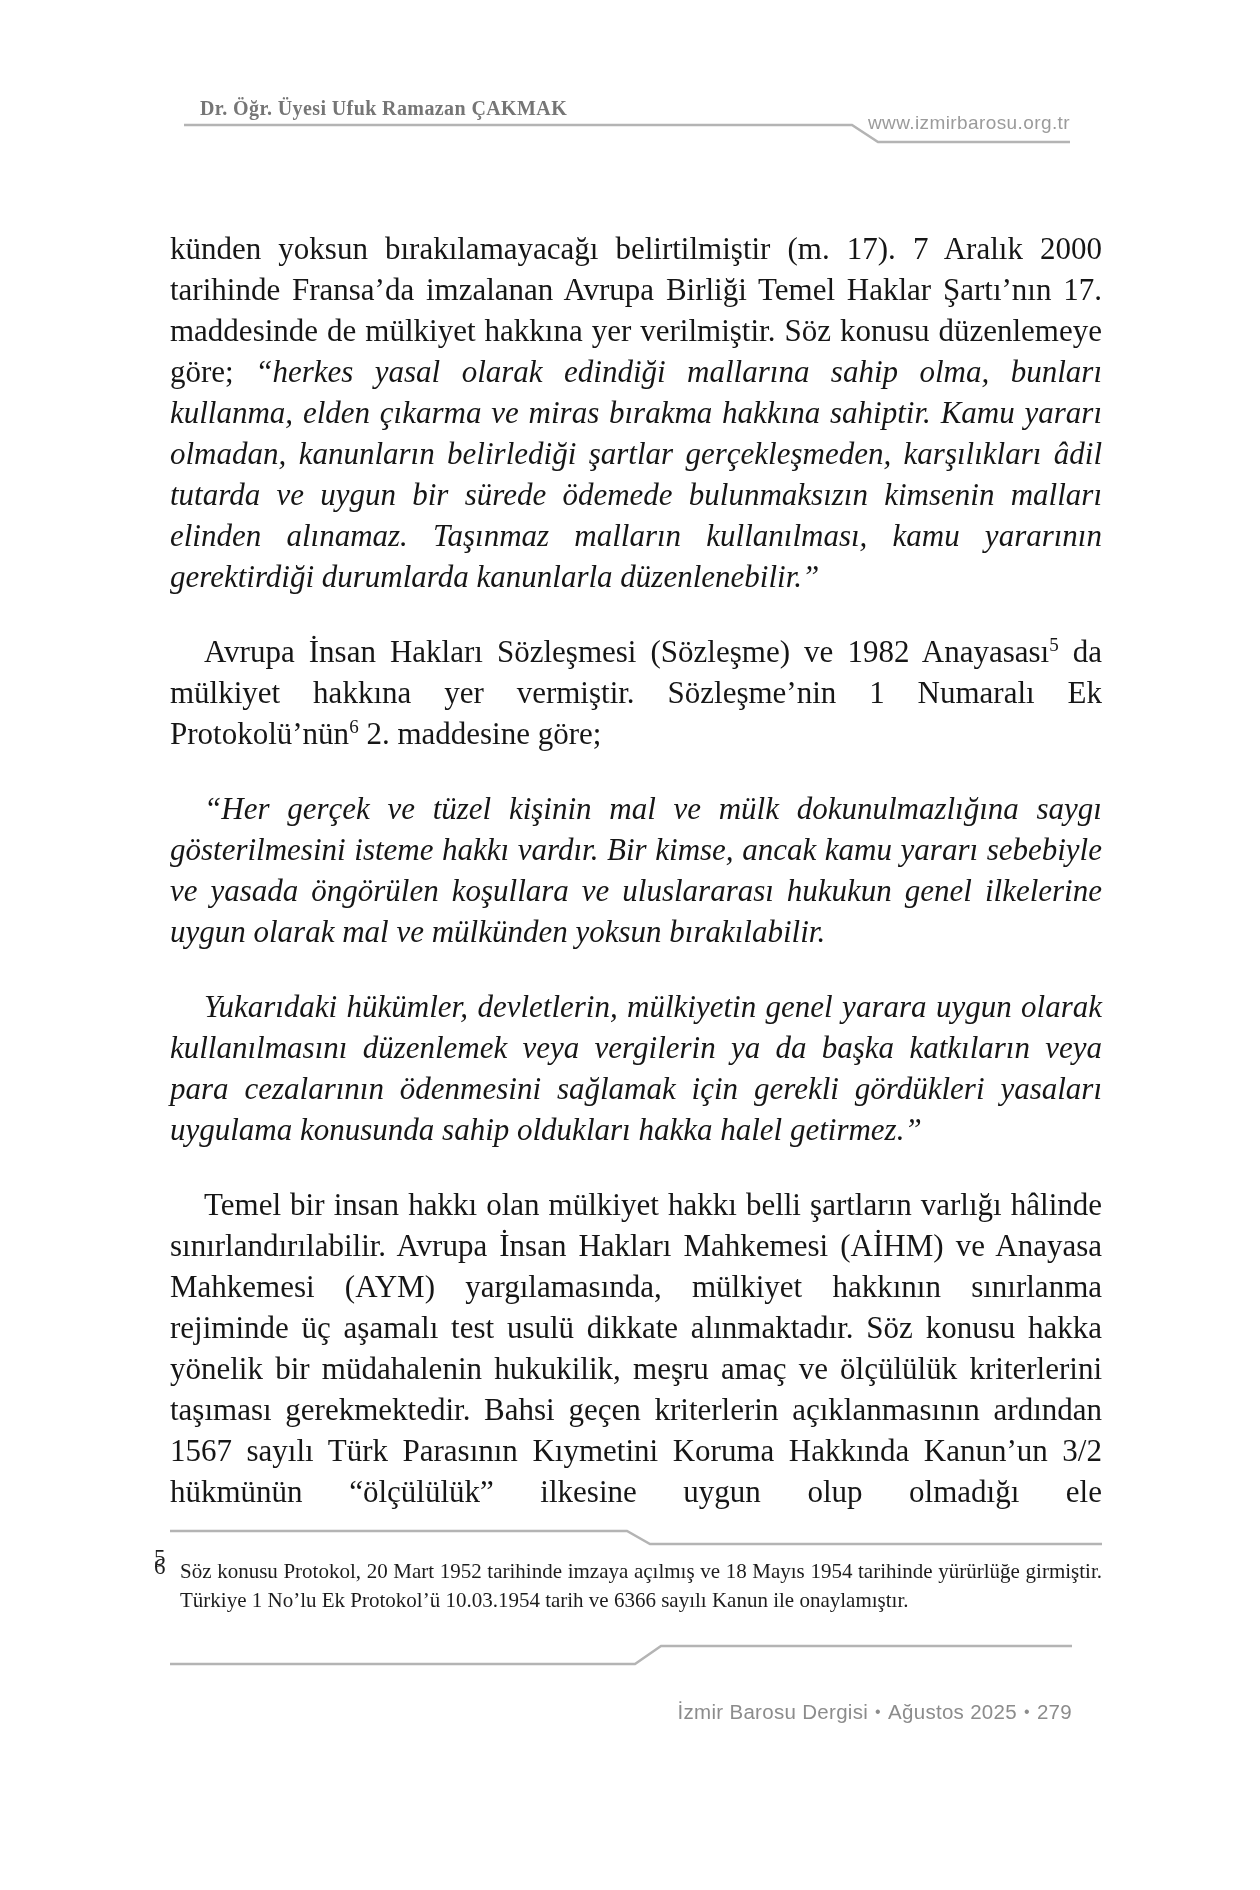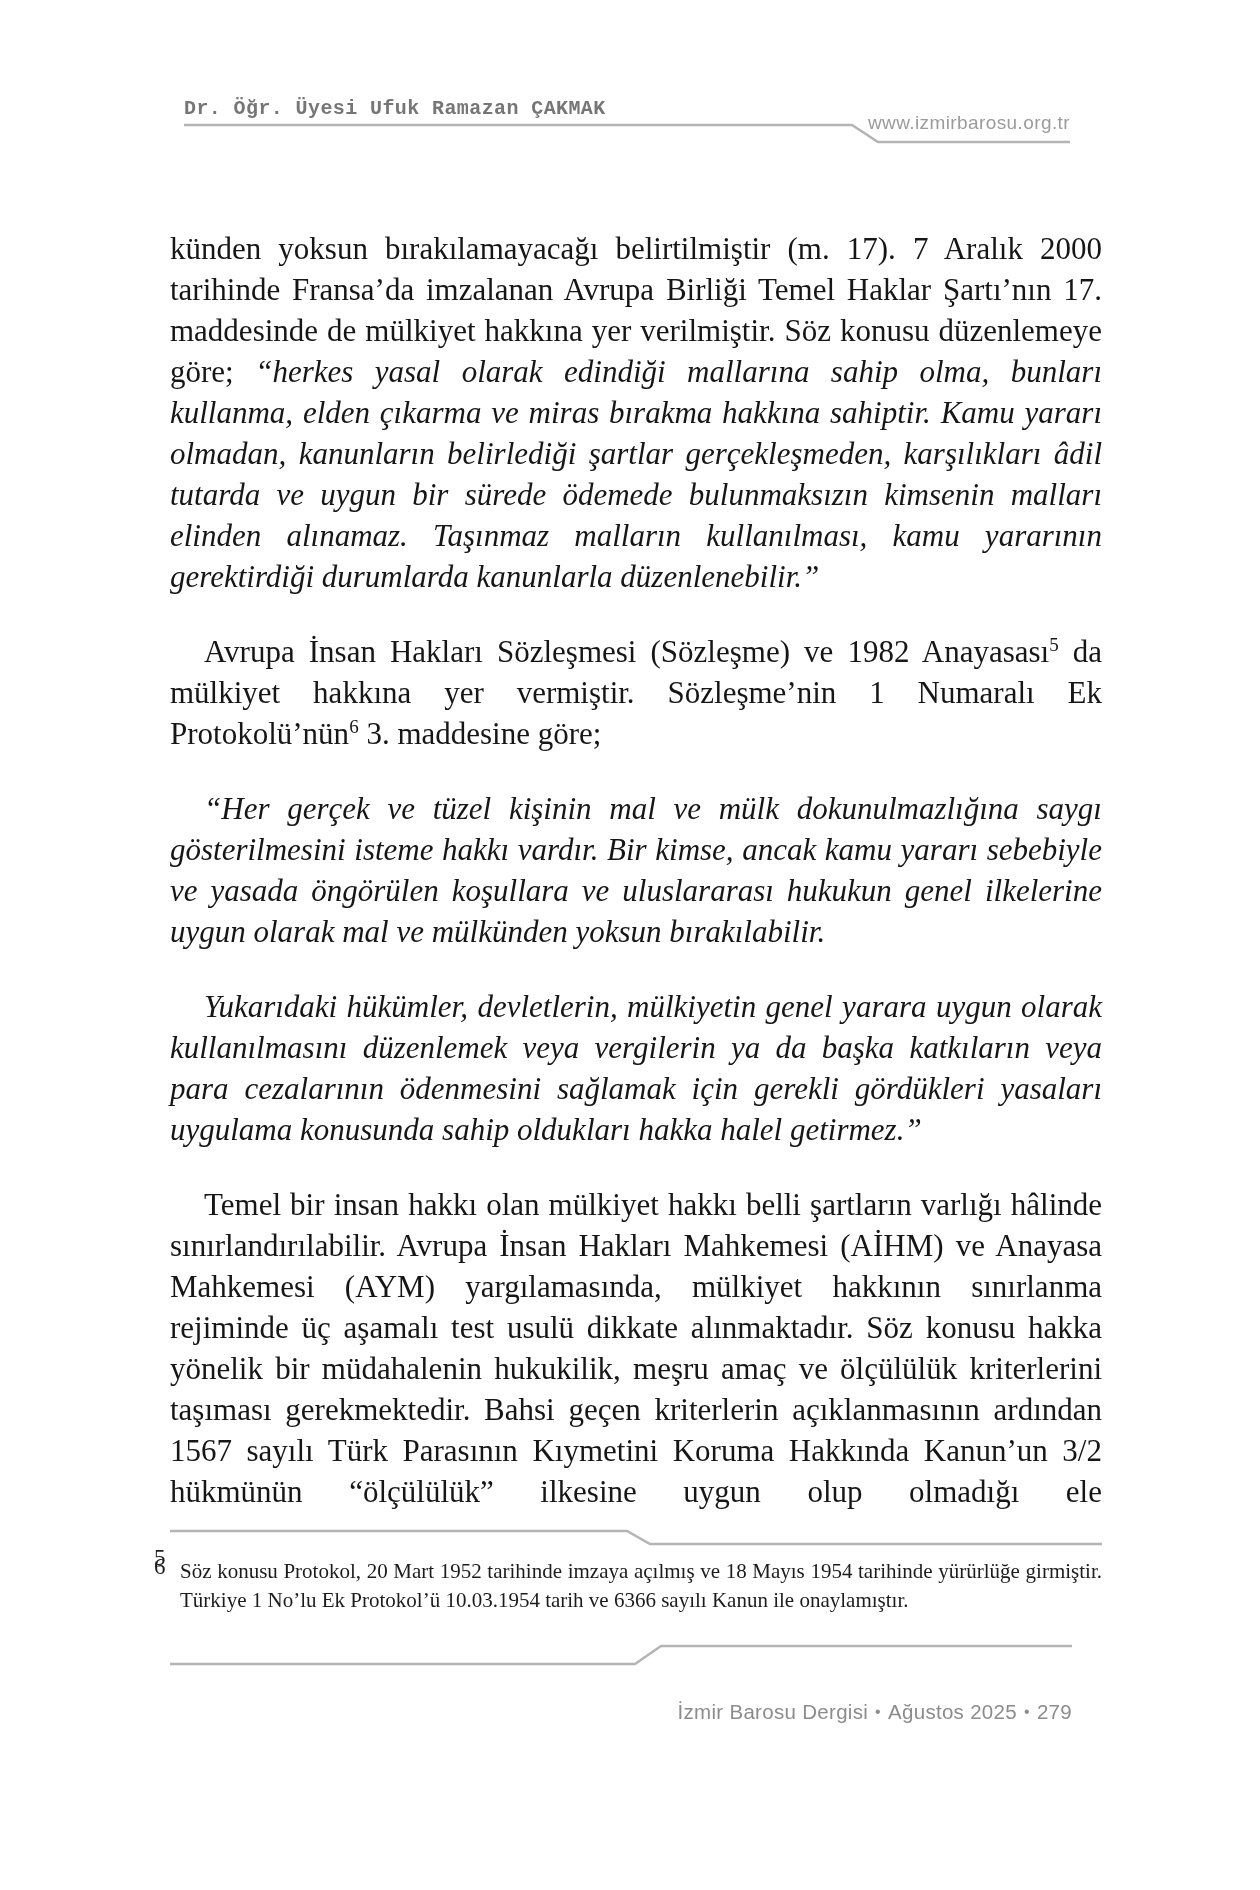--- a/index.html
+++ b/index.html
@@ -11,23 +11,23 @@
     position: relative;
     width: 1260px;
     height: 1890px;
     background: #ffffff;
     overflow: hidden;
     font-family: "Liberation Serif", serif;
   }
   
   .author {
     position: absolute;
-    left: 184px;
+    left: 200px;
     top: 97px;
-    font-family: Liberation Mono, monospace;
+    font-family: Liberation Serif, serif;
     font-weight: bold;
     font-size: 20px;
     letter-spacing: 0.4px;
     color: #767676;
     white-space: nowrap;
   }
   .header-divider {
     position: absolute;
     left: 184px;
     top: 120px;
@@ -148,21 +148,21 @@
   </svg>
 
   <div class="site-url">www.izmirbarosu.org.tr</div>
 
   <div class="article-title">
   </div>
 
   <div class="article-body">
     <p><span>künden yoksun bırakılamayacağı belirtilmiştir (m. 17). 7 Aralık 2000 tarihinde Fransa’da imzalanan Avrupa Birliği Temel Haklar Şartı’nın 17. maddesinde de mülkiyet hakkına yer verilmiştir. Söz konusu düzenlemeye göre; </span><em>“herkes yasal olarak edindiği mallarına sahip olma, bunları kullanma, elden çıkarma ve miras bırakma hakkına sahiptir. Kamu yararı olmadan, kanunların belirlediği şartlar gerçekleşmeden, karşılıkları âdil tutarda ve uygun bir sürede ödemede bulunmaksızın kimsenin malları elinden alınamaz. Taşınmaz malların kullanılması, kamu yararının gerektirdiği durumlarda kanunlarla düzenlenebilir.”</em></p>
 
-    <p class="indent"><span>Avrupa İnsan Hakları Sözleşmesi (Sözleşme) ve 1982 Anayasası</span><sup class="fn-ref">5</sup><span> da mülkiyet hakkına yer vermiştir. Sözleşme’nin 1 Numaralı Ek Protokolü’nün</span><sup class="fn-ref">6</sup><span> 3. maddesine göre;</span></p>
+    <p class="indent"><span>Avrupa İnsan Hakları Sözleşmesi (Sözleşme) ve 1982 Anayasası</span><sup class="fn-ref">5</sup><span> da mülkiyet hakkına yer vermiştir. Sözleşme’nin 1 Numaralı Ek Protokolü’nün</span><sup class="fn-ref">6</sup><span> 2. maddesine göre;</span></p>
 
     <p class="indent"><em>“Her gerçek ve tüzel kişinin mal ve mülk dokunulmazlığına saygı gösterilmesini isteme hakkı vardır. Bir kimse, ancak kamu yararı sebebiyle ve yasada öngörülen koşullara ve uluslararası hukukun genel ilkelerine uygun olarak mal ve mülkünden yoksun bırakılabilir.</em></p>
 
     <p class="indent"><em>Yukarıdaki hükümler, devletlerin, mülkiyetin genel yarara uygun olarak kullanılmasını düzenlemek veya vergilerin ya da başka katkıların veya para cezalarının ödenmesini sağlamak için gerekli gördükleri yasaları uygulama konusunda sahip oldukları hakka halel getirmez.”</em></p>
 
     <p class="indent justify-last">Temel bir insan hakkı olan mülkiyet hakkı belli şartların varlığı hâlinde sınırlandırılabilir. Avrupa İnsan Hakları Mahkemesi (AİHM) ve Anayasa Mahkemesi (AYM) yargılamasında, mülkiyet hakkının sınırlanma rejiminde üç aşamalı test usulü dikkate alınmaktadır. Söz konusu hakka yönelik bir müdahalenin hukukilik, meşru amaç ve ölçülülük kriterlerini taşıması gerekmektedir. Bahsi geçen kriterlerin açıklanmasının ardından 1567 sayılı Türk Parasının Kıymetini Koruma Hakkında Kanun’un 3/2 hükmünün “ölçülülük” ilkesine uygun olup olmadığı ele</p>
   </div>
 
   <svg class="footnote-divider" width="936" height="22" viewBox="0 0 936 22">
     <path d="M0 5 H457 L480 18 H932" fill="none" stroke="#b4b4b4" stroke-width="2.5"></path>

